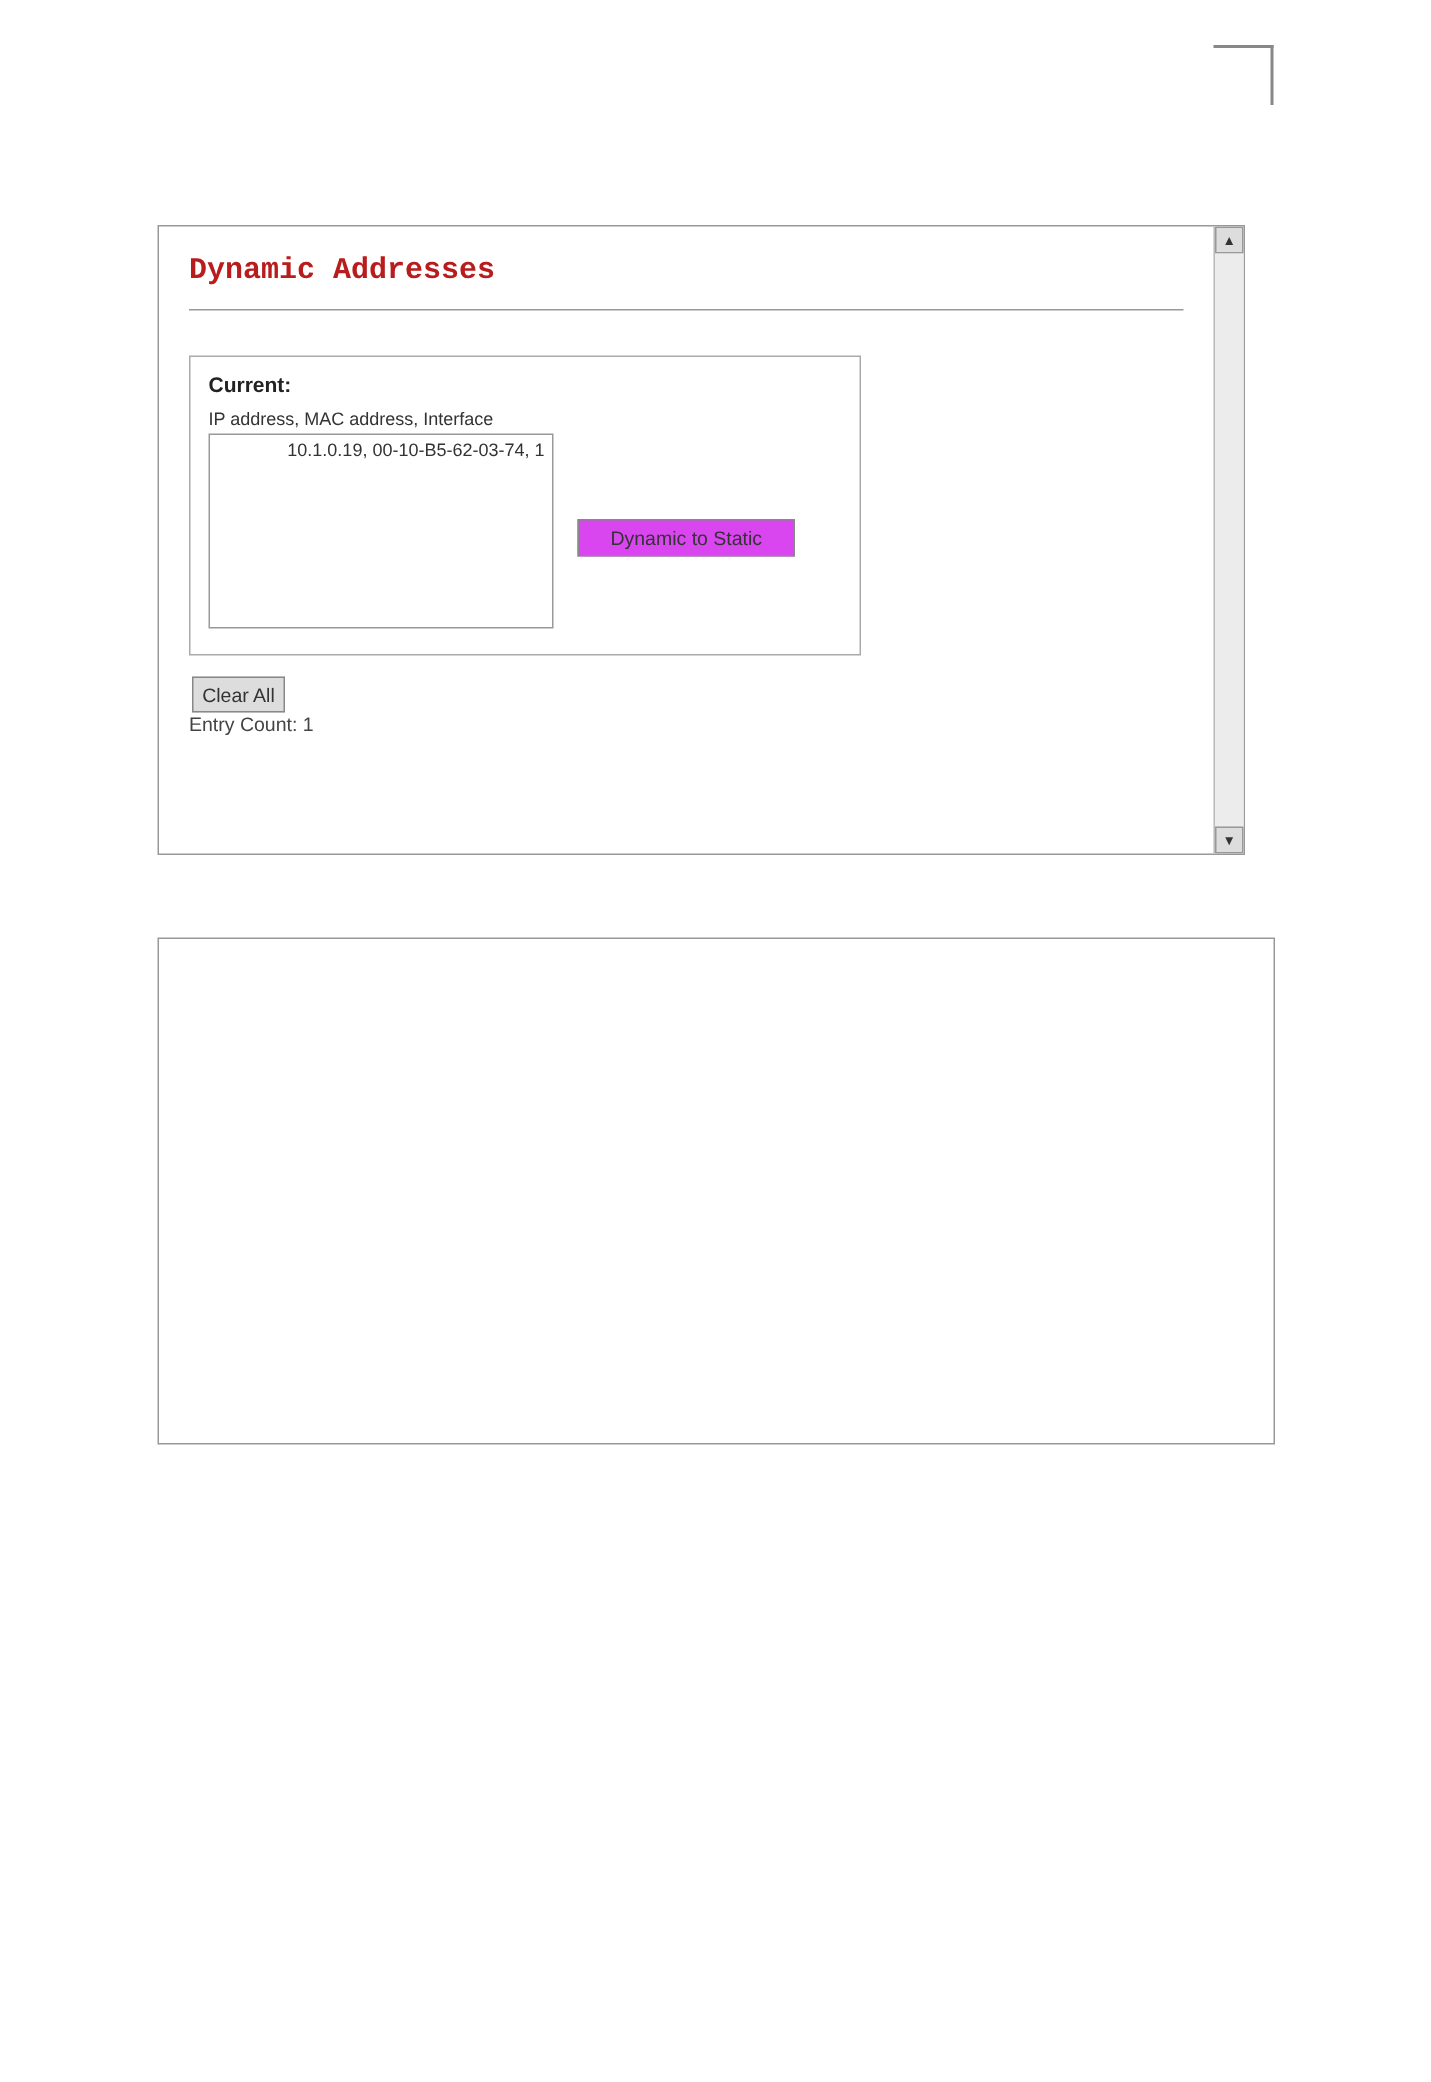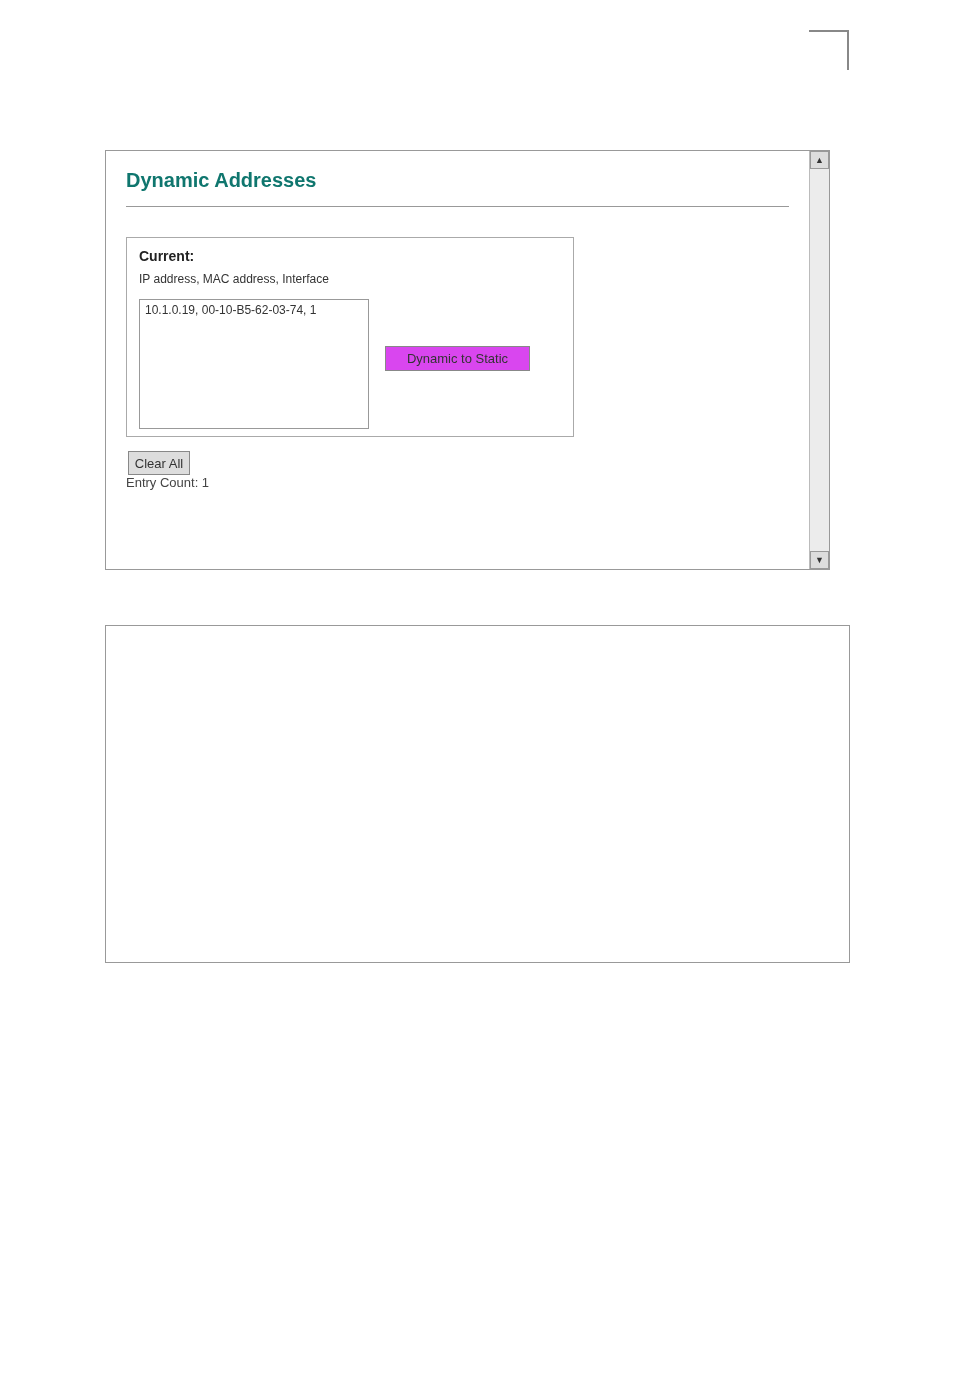--- a/index.html
+++ b/index.html
@@ -65,22 +65,23 @@
       color: #333;
       cursor: pointer;
     }
     .scroll-track {
       flex: 1;
       background: #ececec;
     }
     .page-title {
       font-size: 20px;
       font-weight: bold;
-      color: #0f766e;
+      color: #b91c1c;
       margin-bottom: 14px;
+      font-family: Liberation Mono, monospace;
     }
     .hr-line {
       border: none;
       border-top: 1px solid #999;
       margin-bottom: 30px;
     }
     .current-box {
       border: 1px solid #aaa;
       width: 448px;
       height: 200px;
@@ -89,30 +90,31 @@
     }
     .current-label {
       font-weight: bold;
       font-size: 14px;
       margin-bottom: 8px;
       color: #222;
     }
     .list-header {
       font-size: 12px;
       color: #333;
-      margin-bottom: 13px;
+      margin-bottom: 3px;
     }
     .listbox {
       border: 1px solid #999;
       width: 230px;
       height: 130px;
       background: #fff;
       padding: 3px 5px;
       font-size: 12px;
       color: #333;
+      text-align: right;
     }
     .dyn-static-btn {
       position: absolute;
       left: 258px;
       top: 108px;
       width: 145px;
       height: 25px;
       background: #d946ef;
       border: 1px solid #888;
       font-size: 13px;

